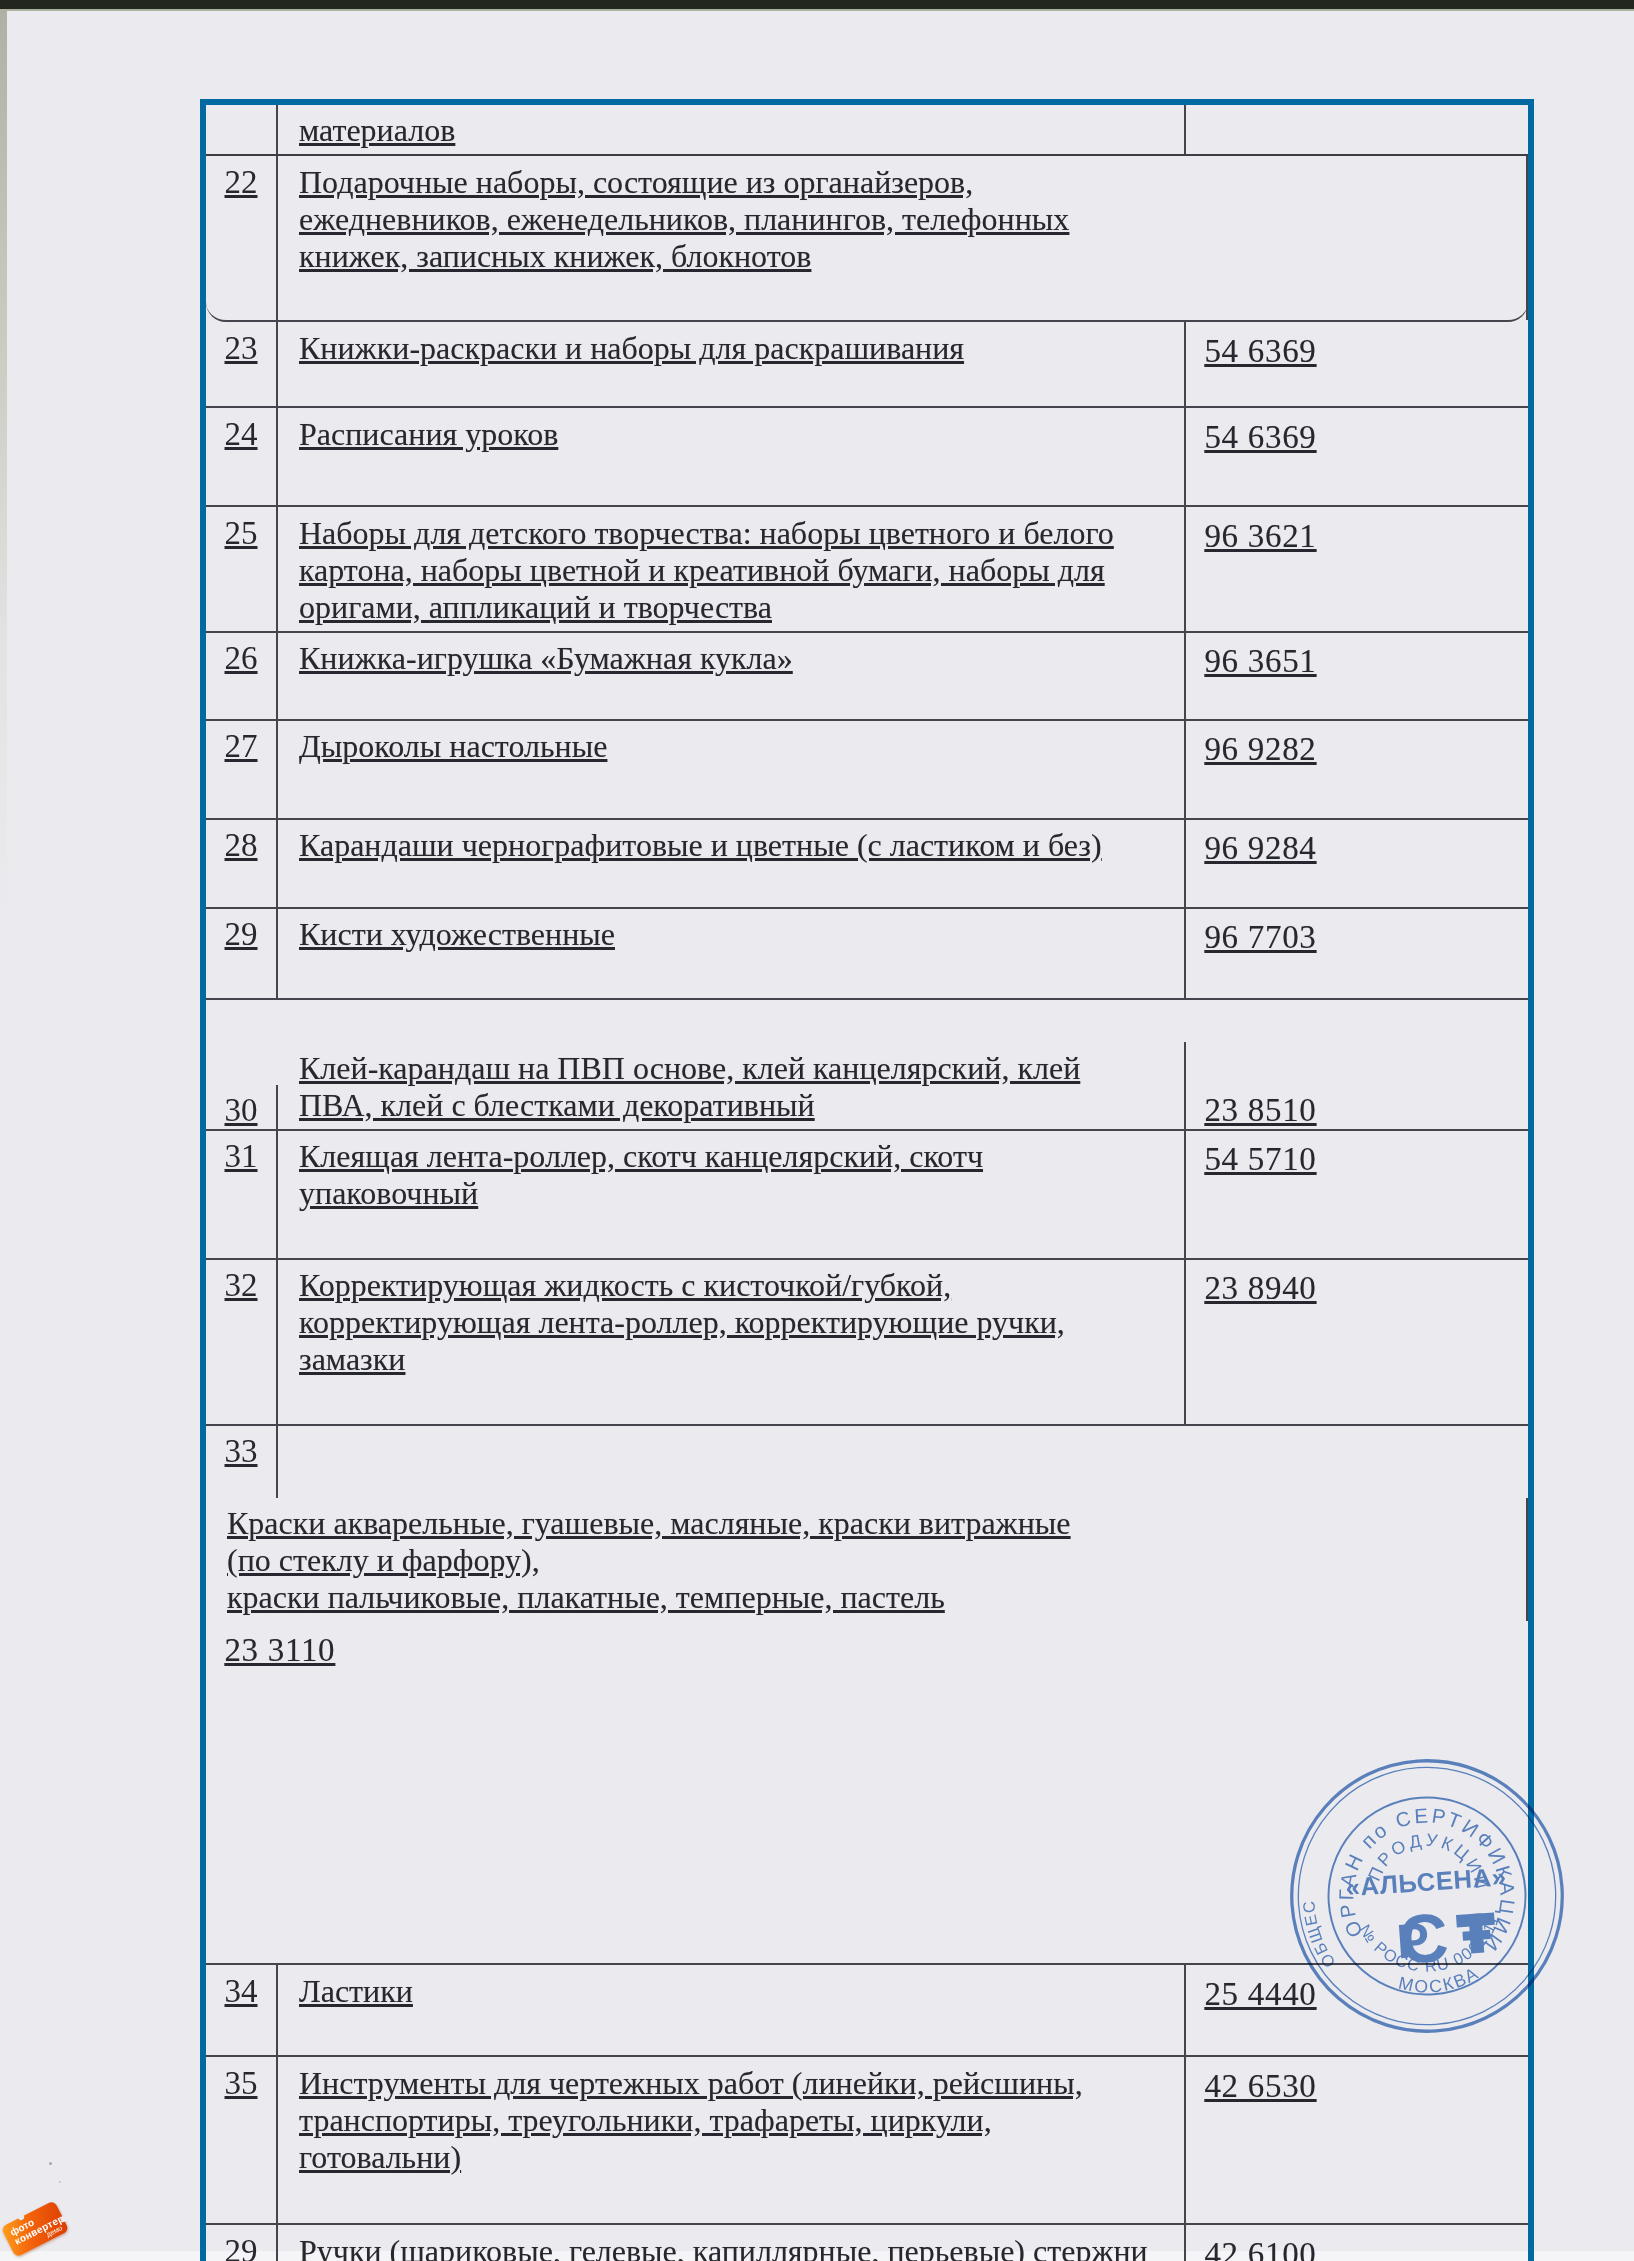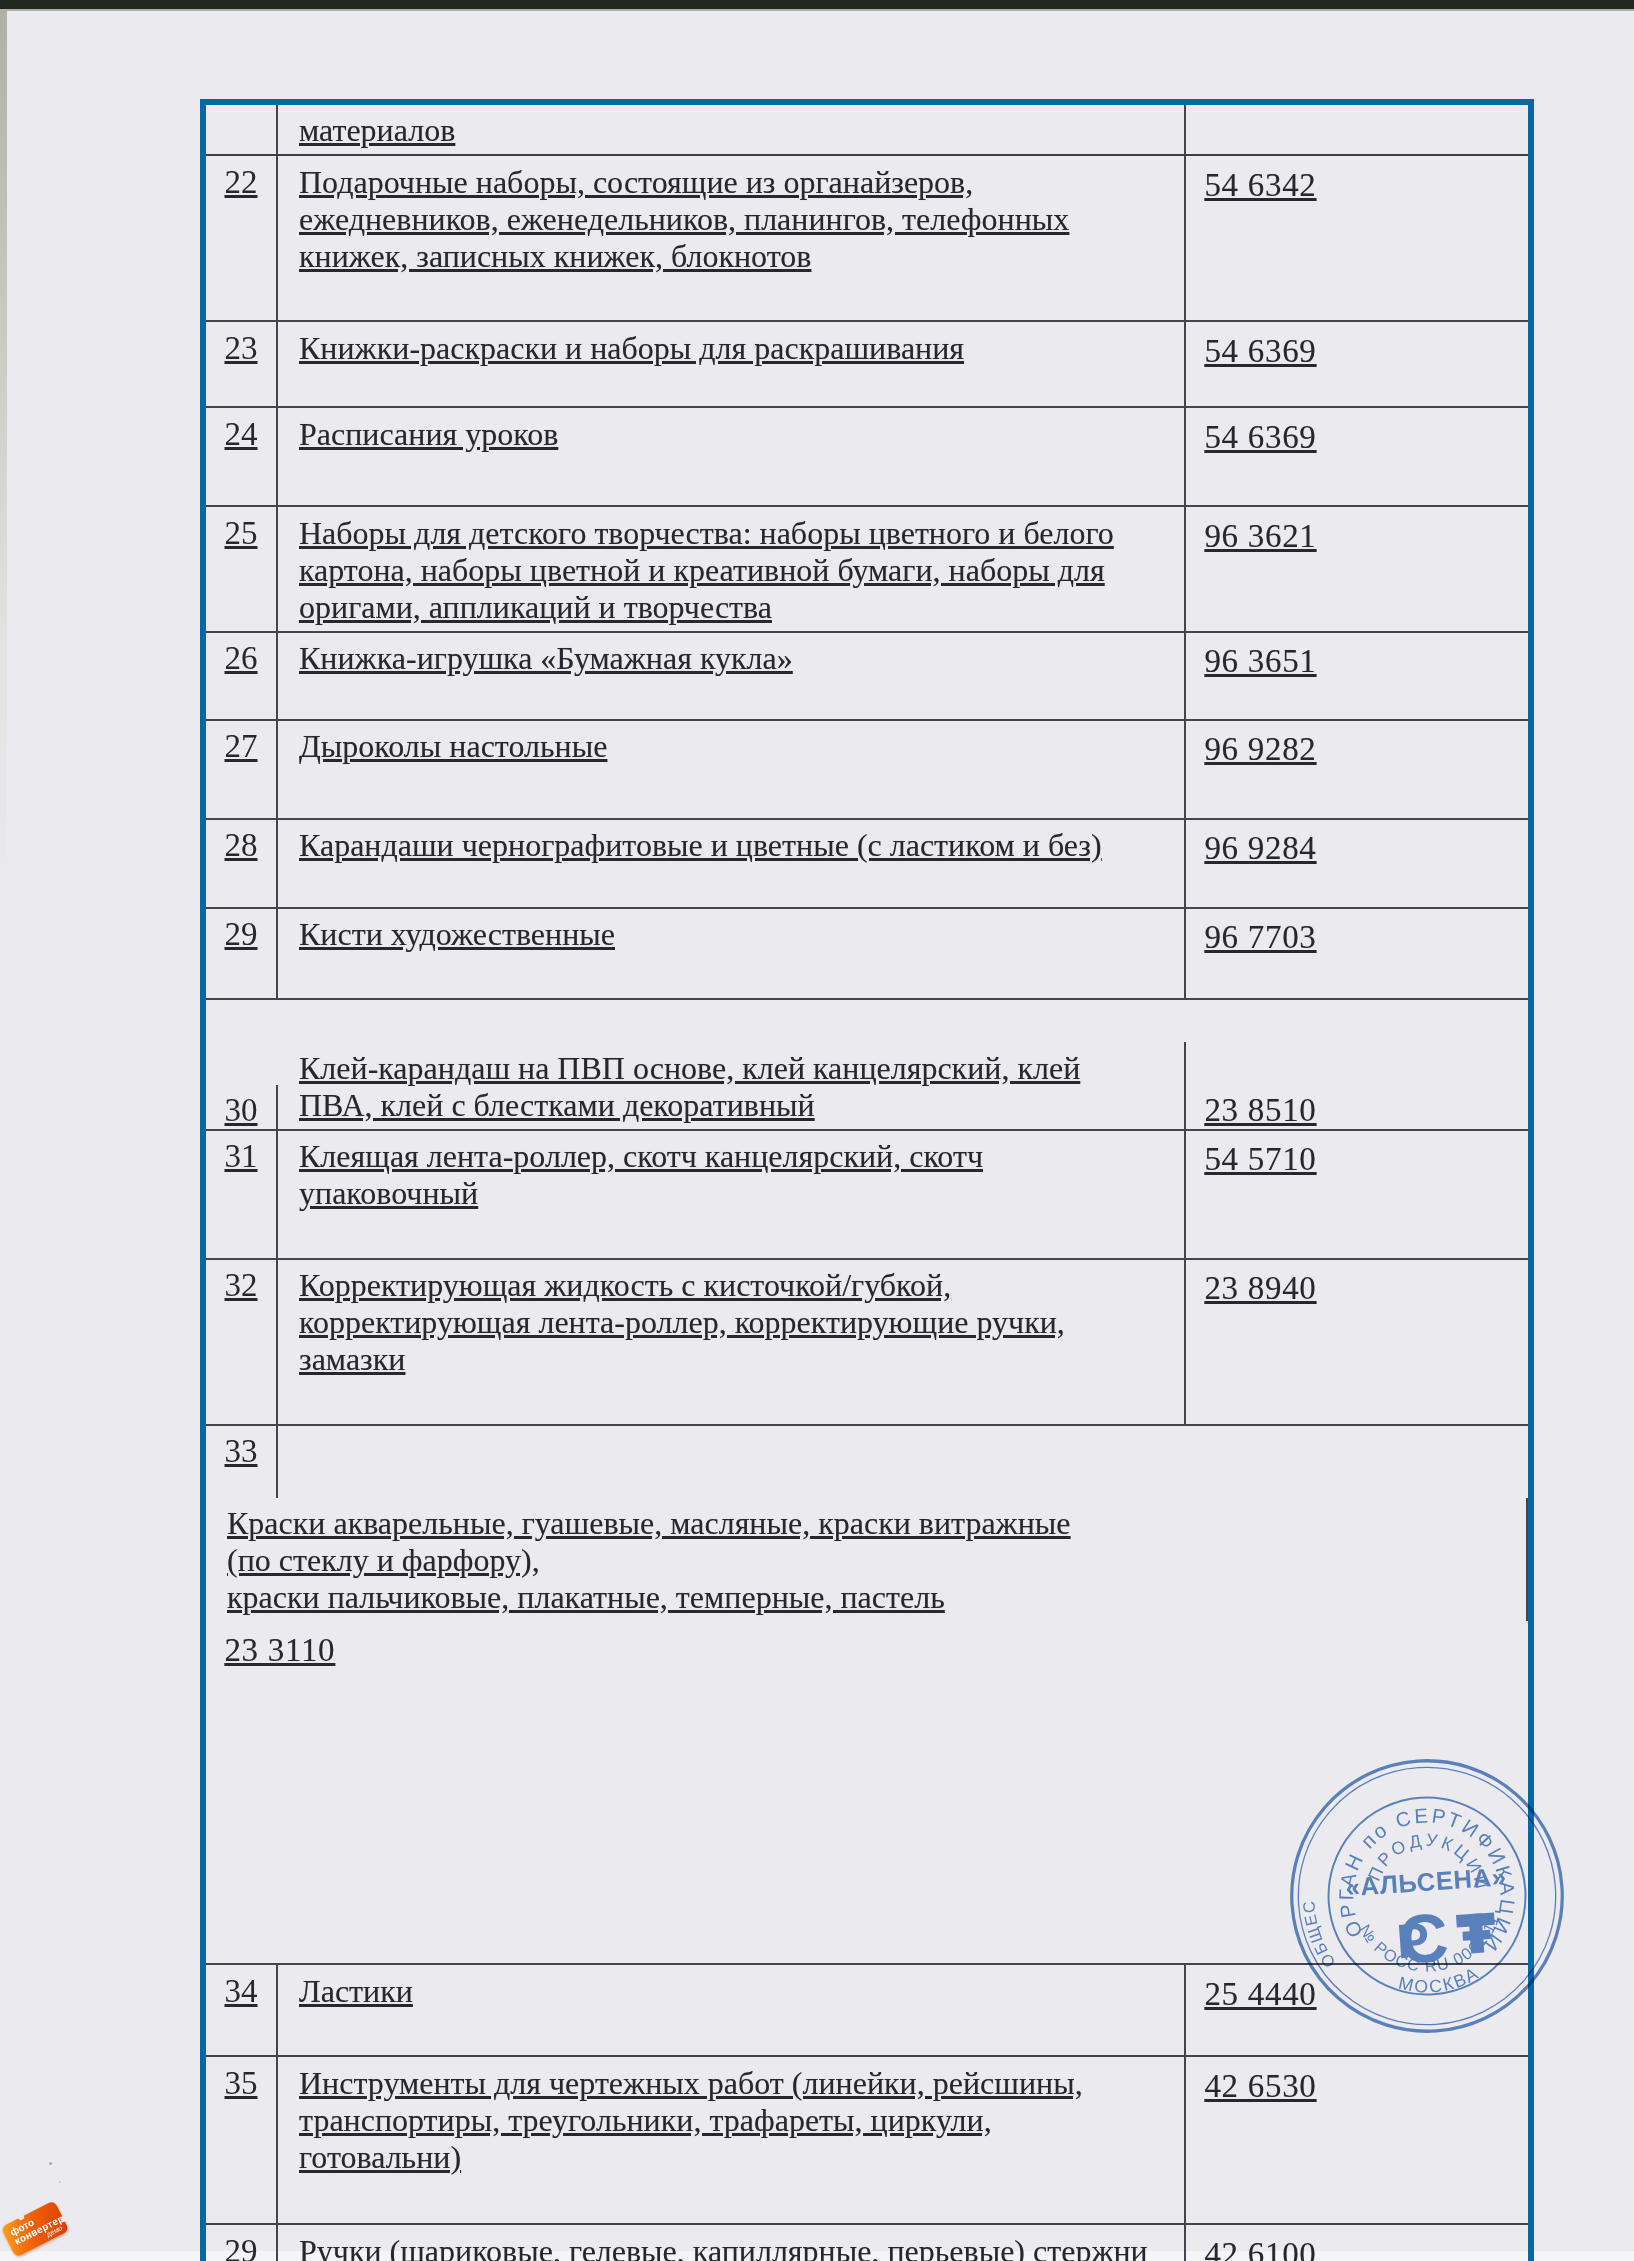--- a/index.html
+++ b/index.html
@@ -35,21 +35,21 @@
     color:#27272f;
     text-decoration:underline;
   }
   .t-row{
     display:flex;align-items:stretch;
     border-bottom:2px solid #45454e;
     box-sizing:border-box;
   }
   .t-row:last-child{border-bottom:none;}
   .t-row:nth-child(1){min-height:36px;border-bottom-width:2.6px;border-bottom-color:#3d3d47;}
-  .t-row:nth-child(2){min-height:166px;}
+  .t-row:nth-child(2){min-height:166px;border-radius:20px;}
   .t-row:nth-child(3){min-height:86px;}
   .t-row:nth-child(4){min-height:99px;}
   .t-row:nth-child(5){min-height:110px;}
   .t-row:nth-child(6){min-height:88px;}
   .t-row:nth-child(7){min-height:99px;}
   .t-row:nth-child(8){min-height:89px;}
   .t-row:nth-child(9){min-height:91px;}
   .t-row:nth-child(10){min-height:131px;align-items:flex-end;}
   .t-row:nth-child(11){min-height:129px;}
   .t-row:nth-child(12){min-height:166px;}
@@ -130,21 +130,20 @@
       <div class="t-row">
         <div class="c-num"></div>
         <div class="c-desc">материалов</div>
         <div class="c-code"></div>
       </div>
       <div class="t-row">
         <div class="c-num">22</div>
         <div class="c-desc">Подарочные наборы, состоящие из органайзеров,
 ежедневников, еженедельников, планингов, телефонных
 книжек, записных книжек, блокнотов</div>
-        <div class="c-code">54 6342</div>
       </div>
       <div class="t-row">
         <div class="c-num">23</div>
         <div class="c-desc">Книжки-раскраски и наборы для раскрашивания</div>
         <div class="c-code">54 6369</div>
       </div>
       <div class="t-row">
         <div class="c-num">24</div>
         <div class="c-desc">Расписания уроков</div>
         <div class="c-code">54 6369</div>

